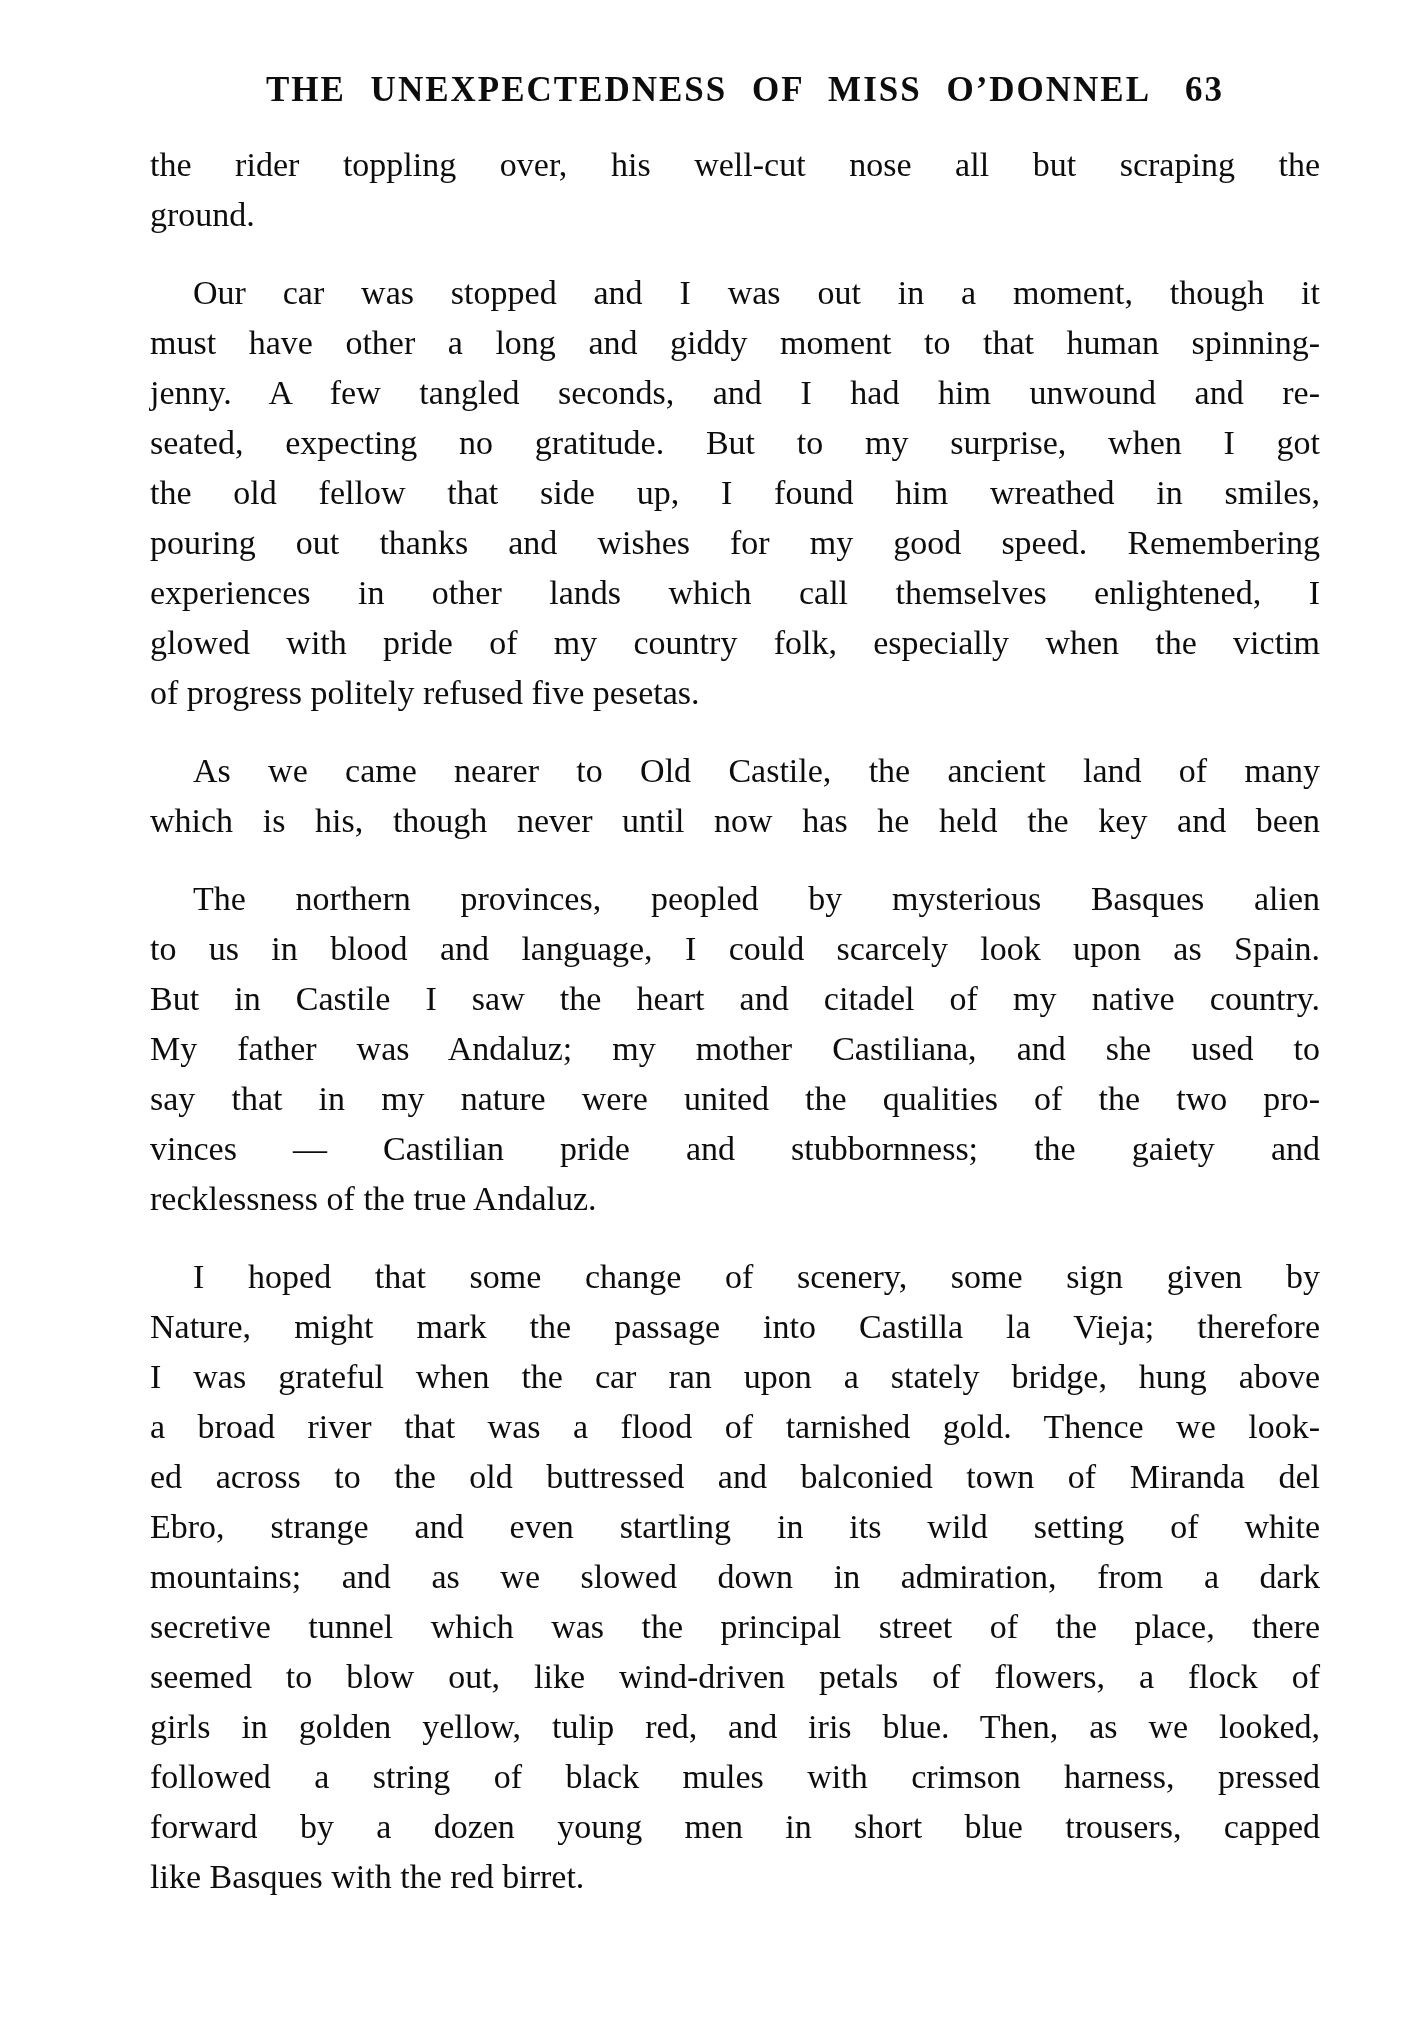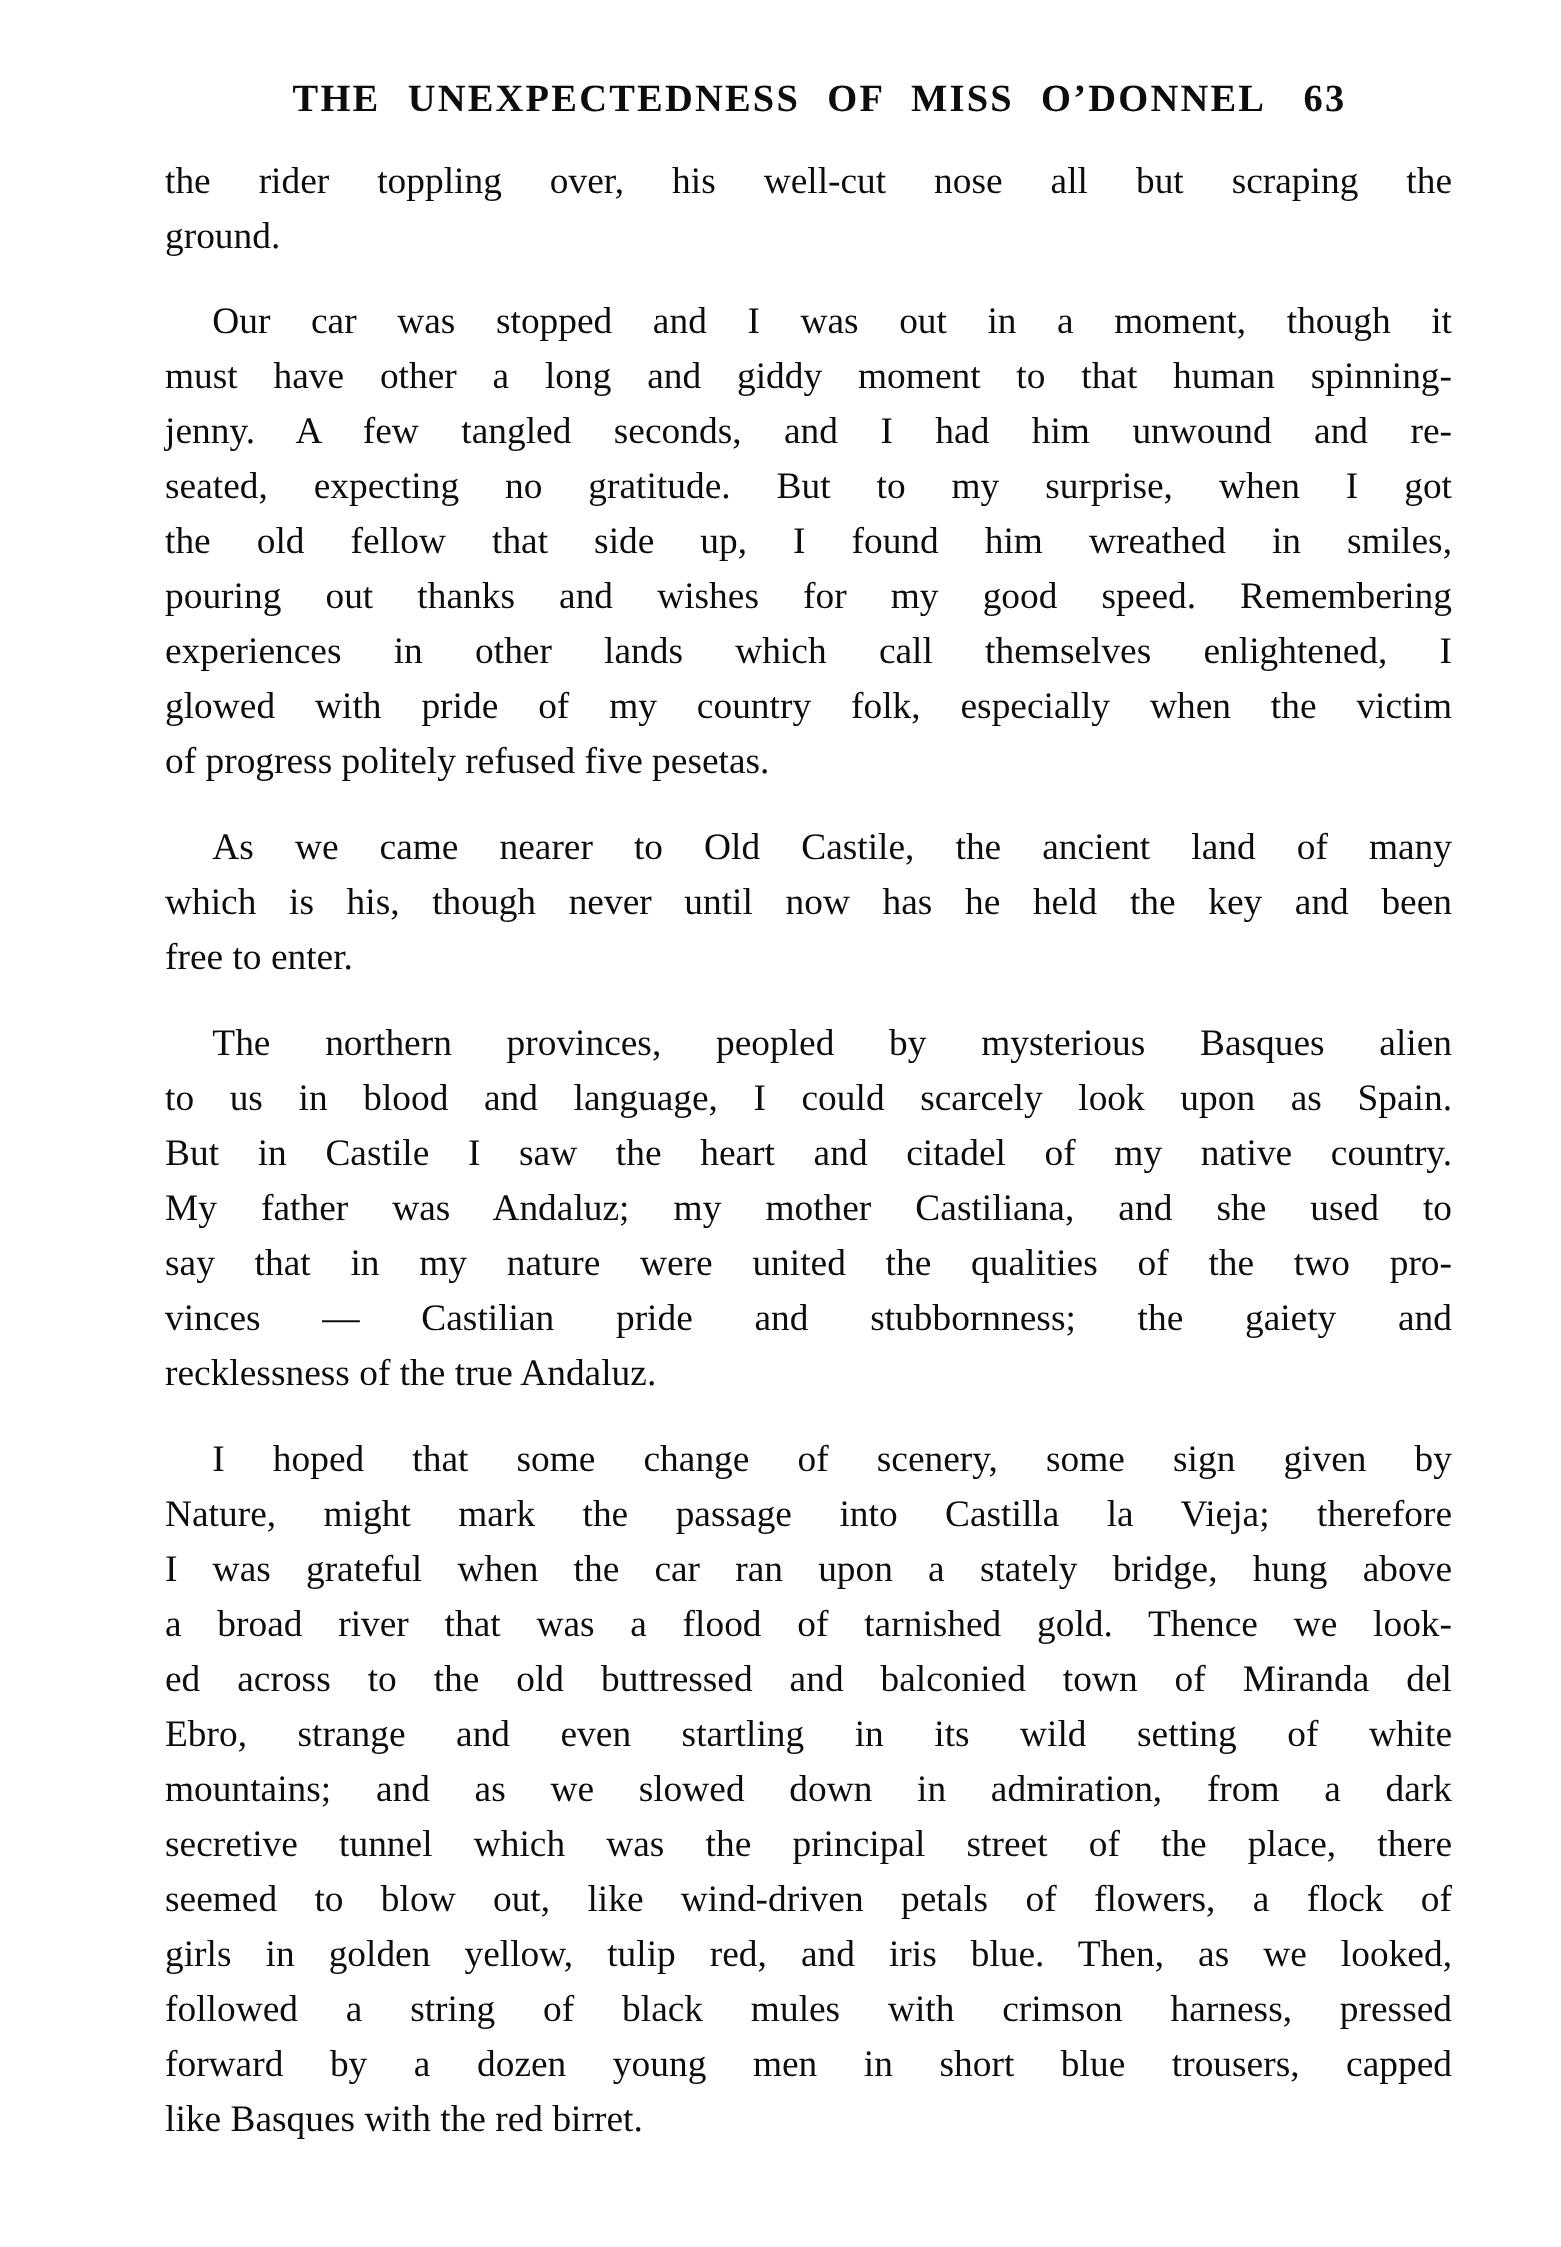--- a/index.html
+++ b/index.html
@@ -81,21 +81,20 @@
         <div class="line">seated, expecting no gratitude. But to my surprise, when I got</div>
         <div class="line">the old fellow that side up, I found him wreathed in smiles,</div>
         <div class="line">pouring out thanks and wishes for my good speed. Remembering</div>
         <div class="line">experiences in other lands which call themselves enlightened, I</div>
         <div class="line">glowed with pride of my country folk, especially when the victim</div>
         <div class="line para-end">of progress politely refused five pesetas.</div>
       </div>
       <div class="paragraph">
         <div class="line indent">As we came nearer to Old Castile, the ancient land of many</div>
         <div class="line">which is his, though never until now has he held the key and been</div>
-        <div class="line para-end">free to enter.</div>
       </div>
       <div class="paragraph">
         <div class="line indent">The northern provinces, peopled by mysterious Basques alien</div>
         <div class="line">to us in blood and language, I could scarcely look upon as Spain.</div>
         <div class="line">But in Castile I saw the heart and citadel of my native country.</div>
         <div class="line">My father was Andaluz; my mother Castiliana, and she used to</div>
         <div class="line">say that in my nature were united the qualities of the two pro-</div>
         <div class="line">vinces — Castilian pride and stubbornness; the gaiety and</div>
         <div class="line para-end">recklessness of the true Andaluz.</div>
       </div>

